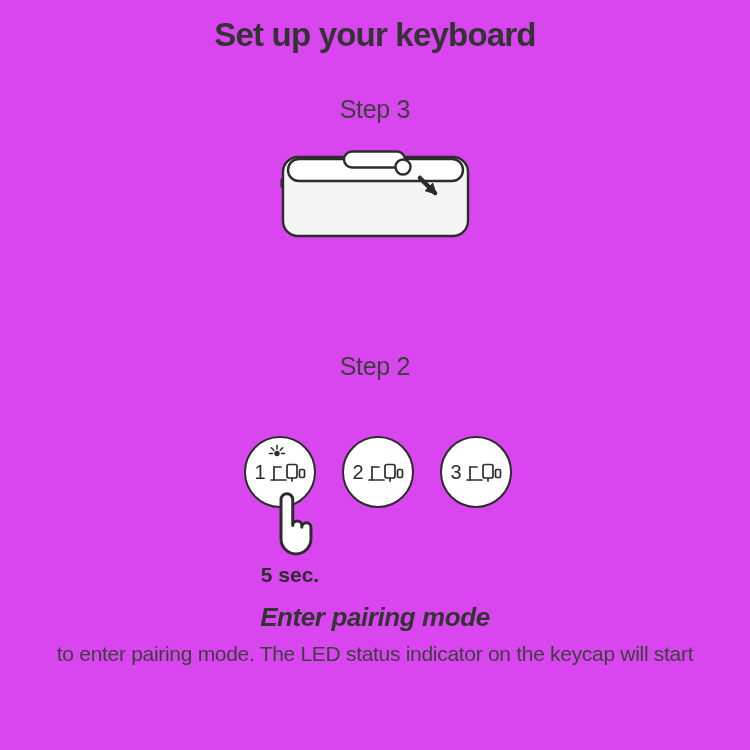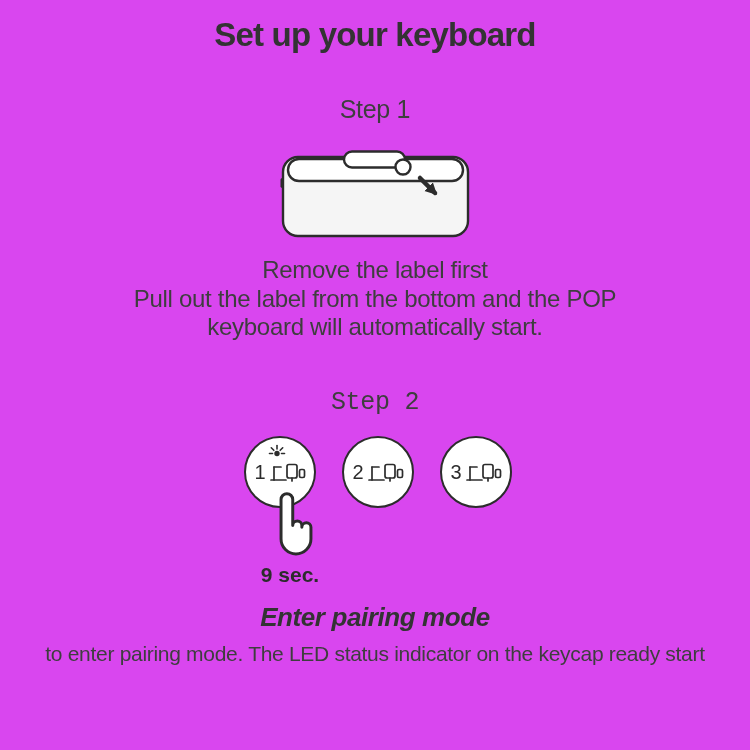--- a/index.html
+++ b/index.html
@@ -7,21 +7,21 @@
     width:750px;height:750px;background:#ffffff;
     font-family:"Liberation Sans", sans-serif;
     color:#3e3e3e;
   }
   .stage{position:relative;width:750px;height:750px;overflow:hidden;background:#d946ef;}
   .centered{position:absolute;left:0;right:0;text-align:center;}
 
   .title{top:16px;font-size:33px;font-weight:bold;letter-spacing:-0.8px;color:#333;}
   .step-label{font-size:25px;letter-spacing:-0.3px;color:#3e3e3e;}
   .step1-label{top:95px;}
-  .step2-label{top:388px;font-family:Liberation Mono, monospace;}
+  .step2-label{top:352px;}
 
   .kb-illustration{position:absolute;left:280px;top:148px;width:192px;height:92px;}
 
   .step1-text{top:256px;font-size:24px;line-height:28.5px;letter-spacing:-0.3px;}
 
   .circles-row{position:absolute;left:244px;top:436px;display:flex;gap:26px;}
   .channel-circle{
     box-sizing:border-box;width:72px;height:72px;border-radius:50%;
     border:2.6px solid #2c2c2c;background:#fff;position:relative;
     display:flex;align-items:center;justify-content:center;gap:4px;
@@ -55,41 +55,36 @@
           <rect x="17" y="3.5" width="10" height="13.5" rx="2"></rect>
           <path d="M22,17 V20"></path>
           <rect x="29.5" y="8.5" width="5" height="8" rx="1.5"></rect>
         </g>
       </symbol>
     </defs>
   </svg>
 
   <div class="centered title">Set up your keyboard</div>
 
-  <div class="centered step-label step1-label">Step 1</div>
+  <div class="centered step-label step1-label">Step 3</div>
 
   <svg class="kb-illustration" viewBox="0 0 192 92">
     <defs>
       <marker id="arrowhead" markerUnits="userSpaceOnUse" markerWidth="16" markerHeight="16" refX="9" refY="6" orient="auto">
         <path d="M0,0 L12,6 L0,12 Z" fill="#2c2c2c"></path>
       </marker>
     </defs>
     <rect x="0.5" y="30" width="4" height="10" rx="1.8" fill="#2c2c2c"></rect>
     <rect x="3" y="9" width="185" height="79" rx="15" fill="#f5f5f5" stroke="#2c2c2c" stroke-width="2.4"></rect>
     <rect x="8" y="11" width="175" height="22" rx="11" fill="#ffffff" stroke="#2c2c2c" stroke-width="2.4"></rect>
     <rect x="64" y="3.5" width="61" height="16" rx="8" fill="#ffffff" stroke="#2c2c2c" stroke-width="2.4"></rect>
     <circle cx="123" cy="19" r="7.5" fill="#ffffff" stroke="#2c2c2c" stroke-width="2.4"></circle>
     <path d="M140,30 L155,45" stroke="#2c2c2c" stroke-width="4.5" stroke-linecap="round" marker-end="url(#arrowhead)"></path>
   </svg>
 
-  <div class="centered step1-text">
-    <div>Remove the label first</div>
-    <div>Pull out the label from the bottom and the POP</div>
-    <div>keyboard will automatically start.</div>
-  </div>
 
   <div class="centered step-label step2-label">Step 2</div>
 
   <div class="circles-row">
 
     <div class="channel-circle">
       <svg class="led-burst" viewBox="0 0 24 14">
         <g stroke="#2c2c2c" stroke-width="1.6" stroke-linecap="round">
           <path d="M12,5 V1.5"></path>
           <path d="M8.8,6.3 L6.3,3.8"></path>
@@ -118,21 +113,21 @@
           <use href="#devices-sym"></use>
         </svg>
     </div>
 
   </div>
 
   <svg class="hand" viewBox="0 0 56 78">
     <path d="M20.5,11 a6.3,6.3 0 0 1 12.6,0 V39 a4.9,4.9 0 0 1 9.8,0 V41 a4.9,4.9 0 0 1 9.8,0 V53.5 a16.1,16.1 0 0 1 -32.2,0 Z" fill="#ffffff" stroke="#2c2c2c" stroke-width="3.2" stroke-linejoin="round" stroke-linecap="round"></path>
   </svg>
 
-  <div class="hold-time">9 sec.</div>
+  <div class="hold-time">5 sec.</div>
 
   <div class="centered pair-heading">Enter pairing mode</div>
 
   <div class="centered pair-desc">
-    <div>to enter pairing mode. The LED status indicator on the keycap ready start</div>
+    <div>to enter pairing mode. The LED status indicator on the keycap will start</div>
   </div>
 
 </div>
 
 </body></html>

